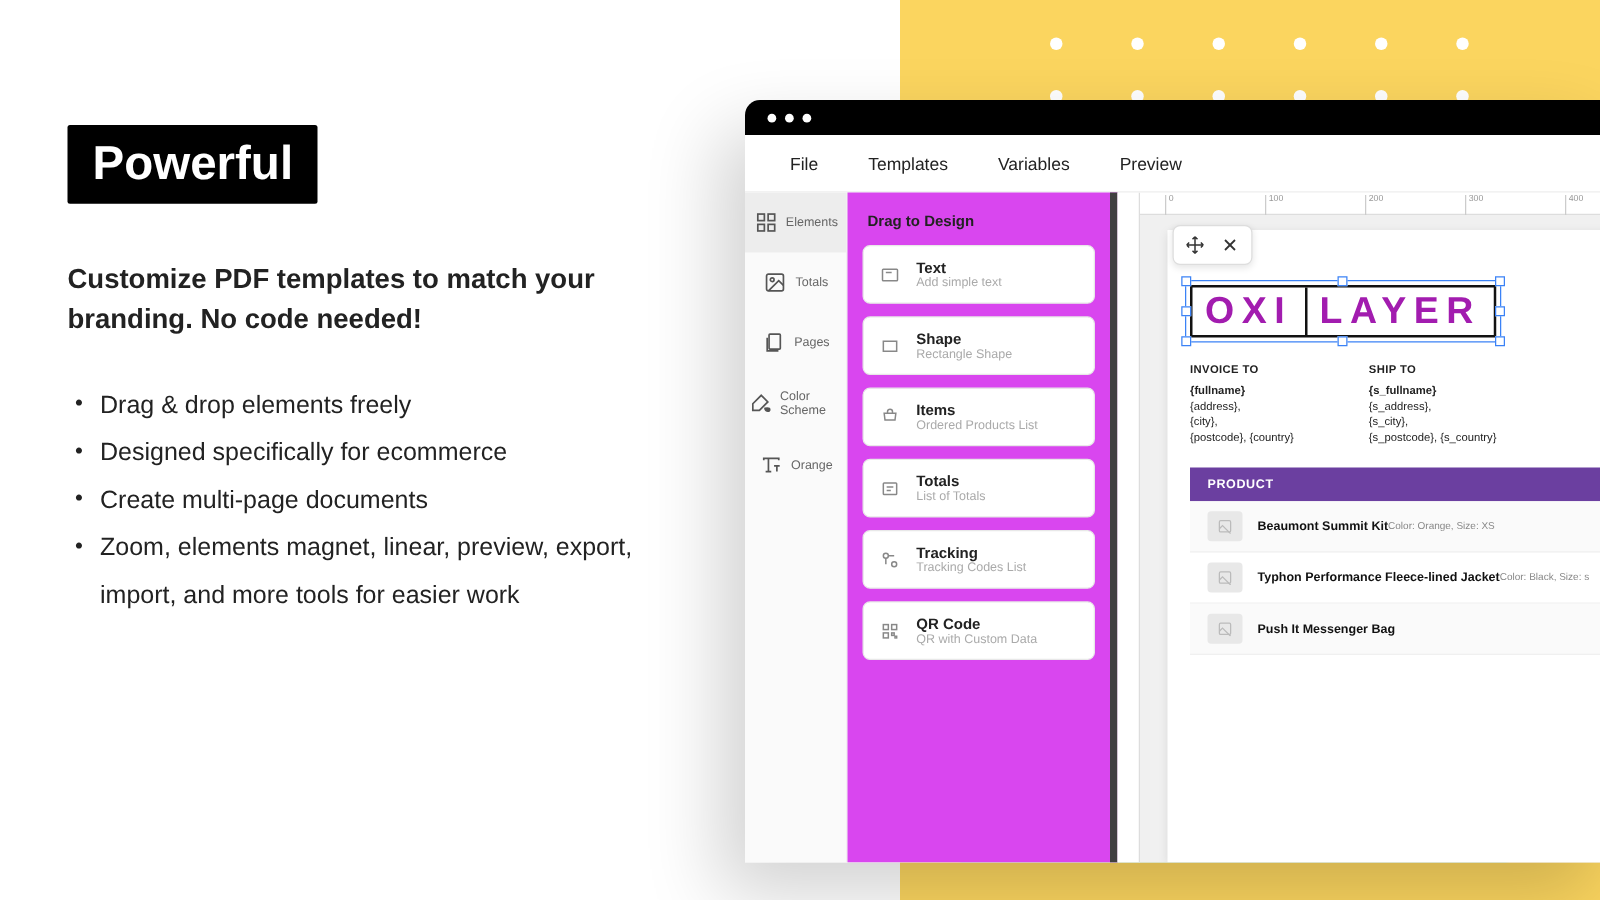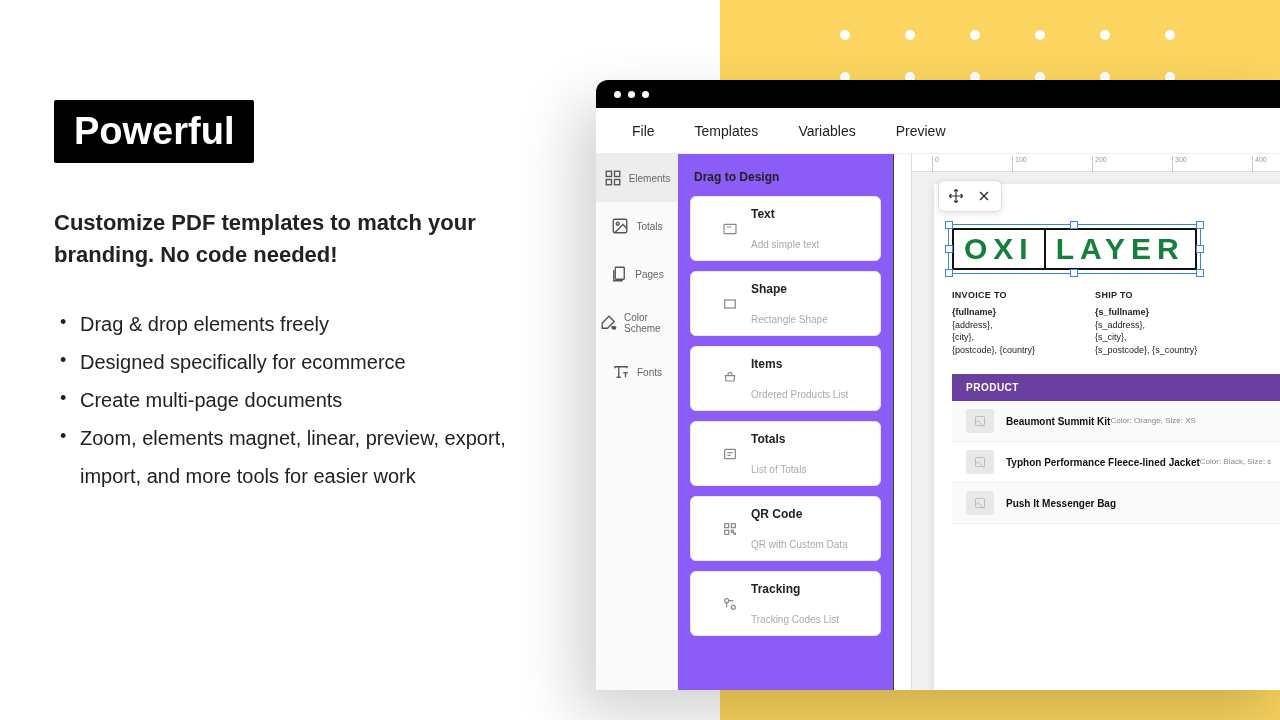--- a/index.html
+++ b/index.html
@@ -25,47 +25,47 @@
 .window-dot { width: 7px; height: 7px; border-radius: 50%; background: #fff; }
 .menubar { height: 46px; display: flex; align-items: center; gap: 40px; padding-left: 36px; font-size: 14px; color: #222; font-weight: 500; border-bottom: 1px solid #eee; }
 .menubar span { cursor: pointer; }
 
 .editor-body { display: flex; height: calc(100% - 74px); }
 .sidebar { width: 82px; background: #fafafa; border-right: 1px solid #eee; display: flex; flex-direction: column; }
 .side-item { display: flex; align-items: center; justify-content: center; padding: 14px 4px; font-size: 10px; color: #666; gap: 6px; cursor: pointer; }
 .side-item.active { background: #ededed; }
 .side-icon { width: 20px; height: 20px; display: flex; align-items: center; justify-content: center; color: #555; }
 
-.drag-panel { width: 216px; padding: 16px 12px; background: #8b5cf6; border-right: 1px solid #404040; }
+.drag-panel { width: 216px; padding: 16px 12px; background: #d946ef; border-right: 6px solid #404040; }
 .drag-title { font-size: 12px; font-weight: 600; color: #222; margin-bottom: 12px; padding-left: 4px; }
-.drag-item { border: 1px solid #e8e8e8; border-radius: 6px; padding: 10px 30px; margin-bottom: 10px; display: flex; align-items: center; gap: 12px; cursor: grab; background: #fff; }
+.drag-item { border: 1px solid #e8e8e8; border-radius: 6px; padding: 10px 12px; margin-bottom: 10px; display: flex; align-items: center; gap: 12px; cursor: grab; background: #fff; }
 .drag-icon { width: 18px; height: 18px; display: flex; align-items: center; justify-content: center; color: #888; flex-shrink: 0; }
 .drag-text { display: flex; flex-direction: column; }
 .drag-name { font-size: 12px; font-weight: 600; color: #222; }
-.drag-desc { font-size: 10px; color: #aaa; margin-top: 18px; }
+.drag-desc { font-size: 10px; color: #aaa; }
 
 .canvas { flex: 1; background: #f0f0f0; position: relative; overflow: hidden; }
 .ruler-h { position: absolute; top: 0; left: 18px; right: 0; height: 18px; background: #fff; border-bottom: 1px solid #ddd; }
 .ruler-v { position: absolute; top: 0; left: 0; width: 18px; bottom: 0; background: #fff; border-right: 1px solid #ddd; }
 .ruler-tick { position: absolute; color: #999; font-size: 7px; }
 .ruler-h .ruler-tick { top: 2px; border-left: 1px solid #ccc; height: 16px; padding-left: 2px; }
 
 .page { position: absolute; left: 40px; top: 30px; right: 0; bottom: 0; background: #fff; box-shadow: 0 2px 8px rgba(0,0,0,0.1); padding: 18px 0 0 18px; }
 
 .sel-toolbar { position: absolute; top: -4px; left: 4px; background: #fff; border: 1px solid #ddd; border-radius: 6px; display: flex; padding: 6px 8px; gap: 10px; box-shadow: 0 2px 6px rgba(0,0,0,0.1); z-index: 3; }
 .sel-btn { width: 18px; height: 18px; display: flex; align-items: center; justify-content: center; color: #333; cursor: pointer; }
 
 .logo-box { position: relative; margin-top: 26px; display: inline-block; }
 .logo-sel { position: absolute; inset: -4px; border: 1px solid #3b82f6; }
 .handle { position: absolute; width: 8px; height: 8px; background: #fff; border: 1.5px solid #3b82f6; }
 .handle.tl { top: -4px; left: -4px; } .handle.tr { top: -4px; right: -4px; }
 .handle.bl { bottom: -4px; left: -4px; } .handle.br { bottom: -4px; right: -4px; }
 .handle.tm { top: -4px; left: 50%; margin-left: -4px; } .handle.bm { bottom: -4px; left: 50%; margin-left: -4px; }
 .handle.lm { top: 50%; left: -4px; margin-top: -4px; } .handle.rm { top: 50%; right: -4px; margin-top: -4px; }
-.logo { font-size: 30px; font-weight: 700; letter-spacing: 6px; color: #15803d; border: 2px solid #111; display: inline-flex; }
+.logo { font-size: 30px; font-weight: 700; letter-spacing: 6px; color: #a21caf; border: 2px solid #111; display: inline-flex; }
 .logo span:first-child { padding: 2px 10px; border-right: 2px solid #111; }
 .logo span:last-child { padding: 2px 10px; }
 
 .addr-row { display: flex; gap: 60px; margin-top: 20px; font-size: 9px; color: #222; }
 .addr-col h4 { font-size: 9px; font-weight: 700; margin-bottom: 6px; letter-spacing: 0.3px; }
 .addr-col .bold { font-weight: 700; }
 .addr-col div { line-height: 1.4; }
 
 .prod-header { background: #6b3fa0; color: #fff; font-size: 10px; font-weight: 700; padding: 8px 14px; margin-top: 18px; letter-spacing: 0.5px; }
 .prod-row { display: flex; align-items: center; gap: 12px; padding: 8px 14px; border-bottom: 1px solid #f0f0f0; }
@@ -167,21 +167,21 @@
       <div class="side-item">
         <span class="side-icon">
             <svg width="18" height="18" viewBox="0 0 24 24" fill="none" stroke="currentColor" stroke-width="1.8">
               <path d="M4 7V5h16v2"></path>
               <path d="M9 5v14"></path>
               <path d="M6 19h6"></path>
               <path d="M15 13h6"></path>
               <path d="M18 13v6"></path>
             </svg>
           </span>
-        <span>Fonts</span>
+        <span>Orange</span>
       </div>
     </div>
 
     <div class="drag-panel">
       <div class="drag-title">Drag to Design</div>
       <div class="drag-item">
         <span class="drag-icon">
             <svg width="16" height="16" viewBox="0 0 24 24" fill="none" stroke="currentColor" stroke-width="1.8">
               <rect x="3" y="5" width="18" height="14" rx="1"></rect>
               <line x1="7" y1="9" x2="14" y2="9"></line>
@@ -219,48 +219,48 @@
         <span class="drag-icon">
             <svg width="16" height="16" viewBox="0 0 24 24" fill="none" stroke="currentColor" stroke-width="1.8">
               <rect x="4" y="5" width="16" height="14" rx="1"></rect>
               <line x1="8" y1="10" x2="16" y2="10"></line>
               <line x1="8" y1="14" x2="13" y2="14"></line>
             </svg>
           </span>
         <div class="drag-text">
             <span class="drag-name">Totals</span>
             <span class="drag-desc">List of Totals</span>
+          </div>
+      </div>
+      <div class="drag-item">
+        <span class="drag-icon">
+            <svg width="16" height="16" viewBox="0 0 24 24" fill="none" stroke="currentColor" stroke-width="1.8">
+              <circle cx="7" cy="7" r="3"></circle>
+              <circle cx="17" cy="17" r="3"></circle>
+              <path d="M10 7h7M7 10v7"></path>
+            </svg>
+          </span>
+        <div class="drag-text">
+            <span class="drag-name">Tracking</span>
+            <span class="drag-desc">Tracking Codes List</span>
           </div>
       </div>
       <div class="drag-item">
         <span class="drag-icon">
             <svg width="16" height="16" viewBox="0 0 24 24" fill="none" stroke="currentColor" stroke-width="1.8">
               <rect x="4" y="4" width="6" height="6"></rect>
               <rect x="14" y="4" width="6" height="6"></rect>
               <rect x="4" y="14" width="6" height="6"></rect>
               <rect x="14" y="14" width="3" height="3"></rect>
               <rect x="18" y="18" width="2" height="2"></rect>
             </svg>
           </span>
         <div class="drag-text">
             <span class="drag-name">QR Code</span>
             <span class="drag-desc">QR with Custom Data</span>
-          </div>
-      </div>
-      <div class="drag-item">
-        <span class="drag-icon">
-            <svg width="16" height="16" viewBox="0 0 24 24" fill="none" stroke="currentColor" stroke-width="1.8">
-              <circle cx="7" cy="7" r="3"></circle>
-              <circle cx="17" cy="17" r="3"></circle>
-              <path d="M10 7h7M7 10v7"></path>
-            </svg>
-          </span>
-        <div class="drag-text">
-            <span class="drag-name">Tracking</span>
-            <span class="drag-desc">Tracking Codes List</span>
           </div>
       </div>
     </div>
 
     <div class="canvas">
       <div class="ruler-v"></div>
       <div class="ruler-h">
         <span class="ruler-tick" style="left:20px">0</span>
         <span class="ruler-tick" style="left:100px">100</span>
         <span class="ruler-tick" style="left:180px">200</span>

